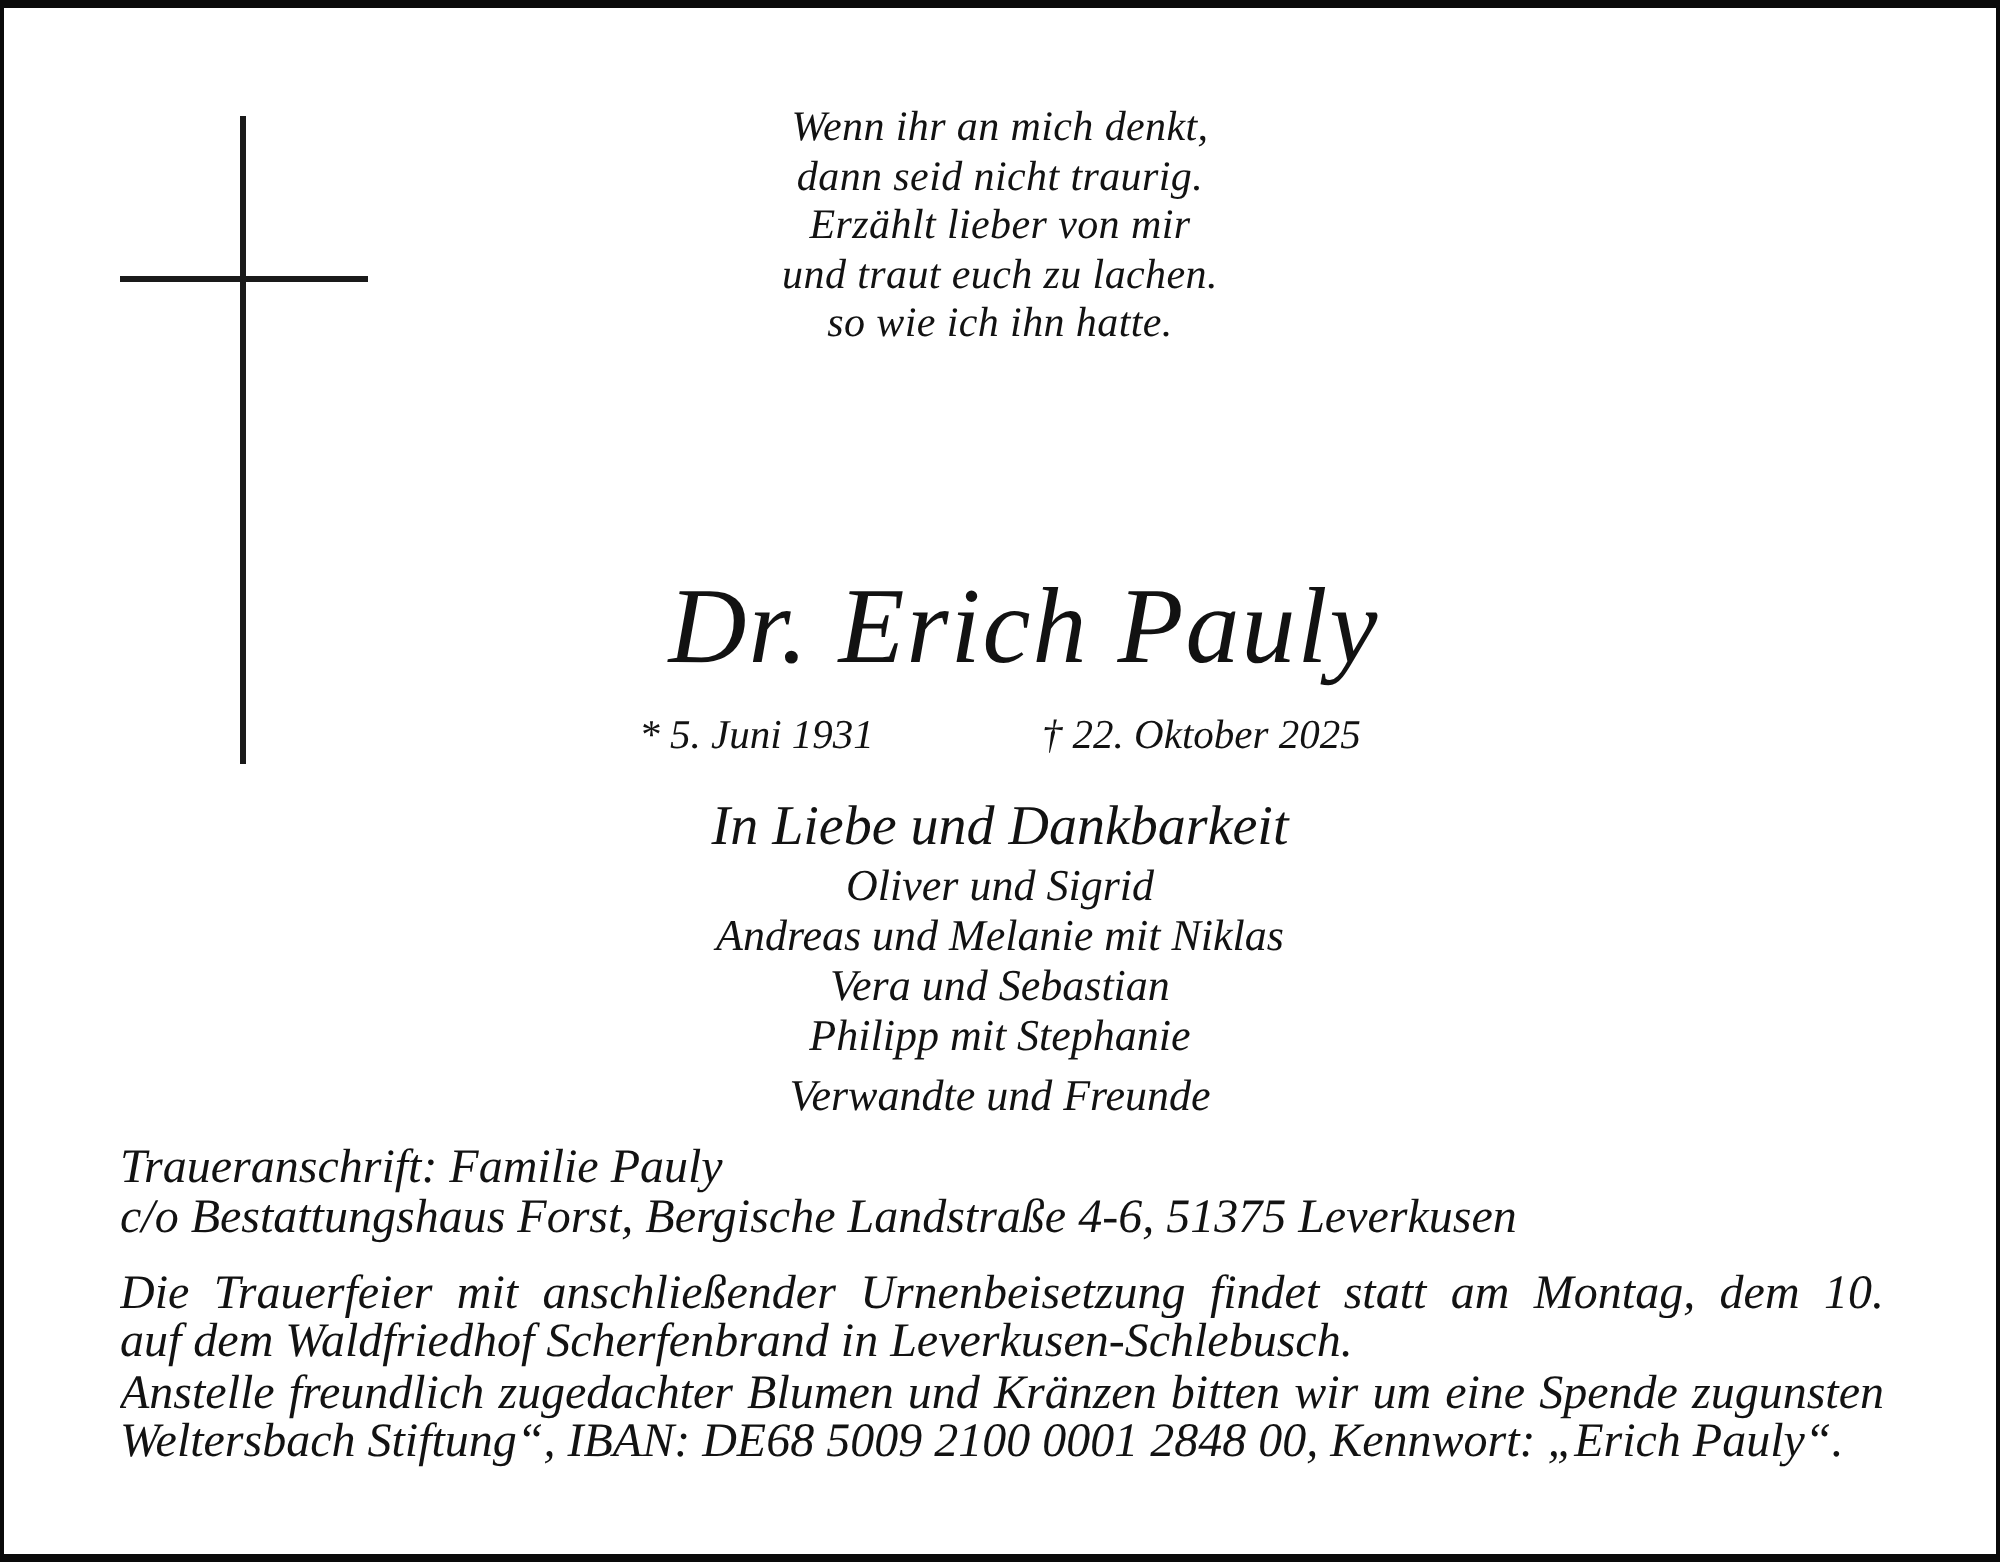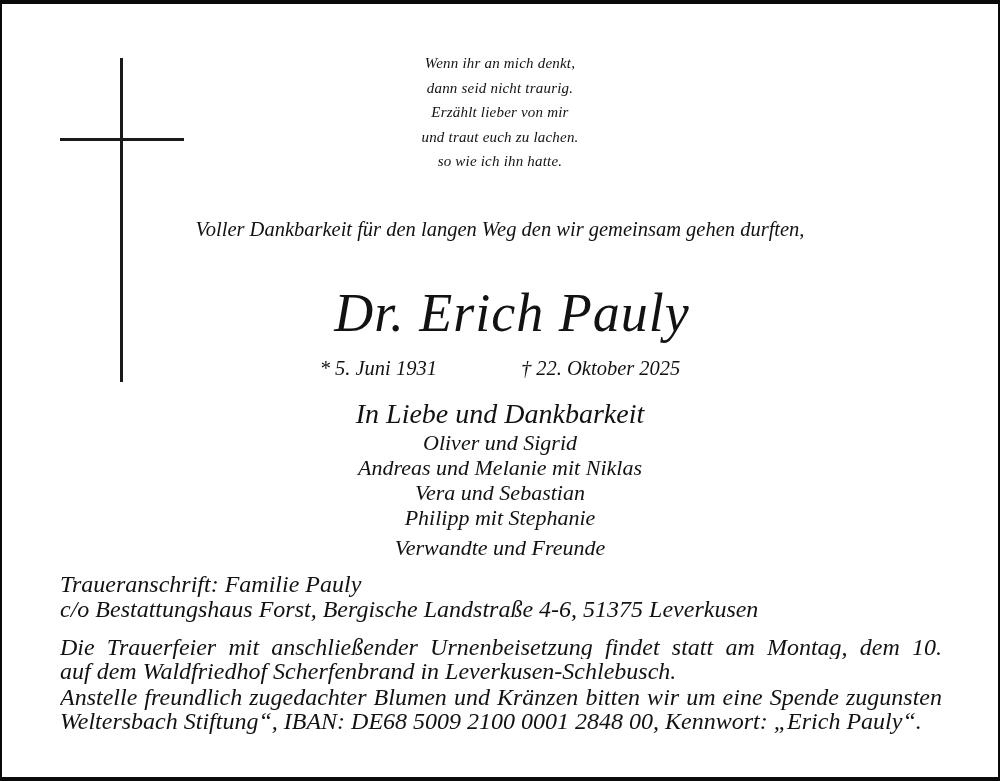--- a/index.html
+++ b/index.html
@@ -41,21 +41,21 @@
 
   .center-block {
     position: absolute;
     left: 0;
     right: 0;
     text-align: center;
   }
 
   .poem {
     top: 47px;
-    font-size: 15px;
+    font-size: 21px;
     line-height: 24.5px;
     letter-spacing: 0.2px;
   }
   .intro {
     top: 212px;
     font-size: 20.5px;
     line-height: 26px;
   }
   .deceased-name {
     top: 280px;
@@ -127,21 +127,20 @@
 
   <div class="center-block poem">
     <div>Wenn ihr an mich denkt,</div>
     <div>dann seid nicht traurig.</div>
     <div>Erzählt lieber von mir</div>
     <div>und traut euch zu lachen.</div>
     <div>so wie ich ihn hatte.</div>
   </div>
 
   <div class="center-block intro">
-    <div>Voller Dankbarkeit für den langen Weg den wir gemeinsam gehen durften,</div>
   </div>
 
   <div class="center-block deceased-name">Dr. Erich Pauly</div>
 
   <div class="center-block dates">
     <span>* 5. Juni 1931</span>
     <span>† 22. Oktober 2025</span>
   </div>
 
   <div class="center-block liebe">In Liebe und Dankbarkeit</div>

